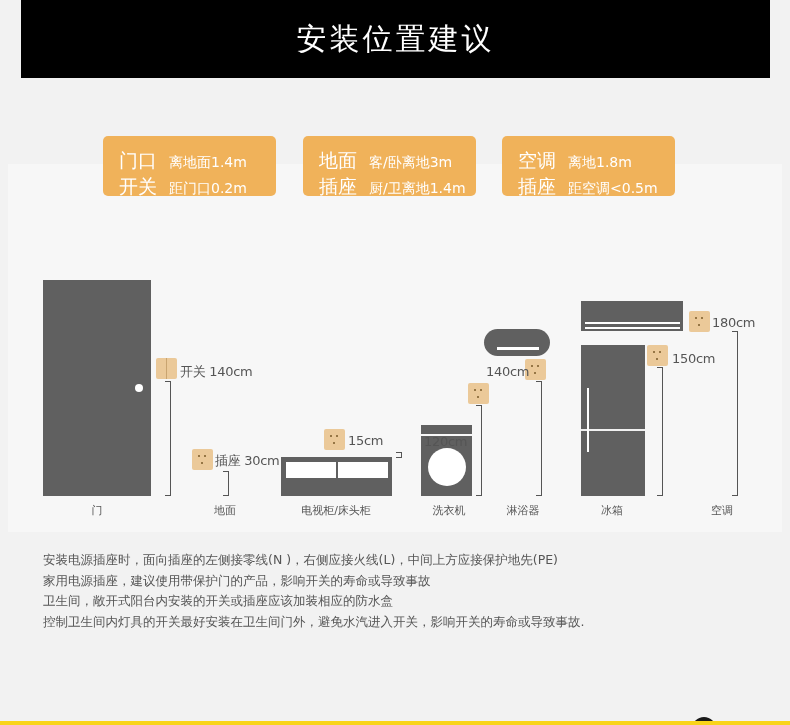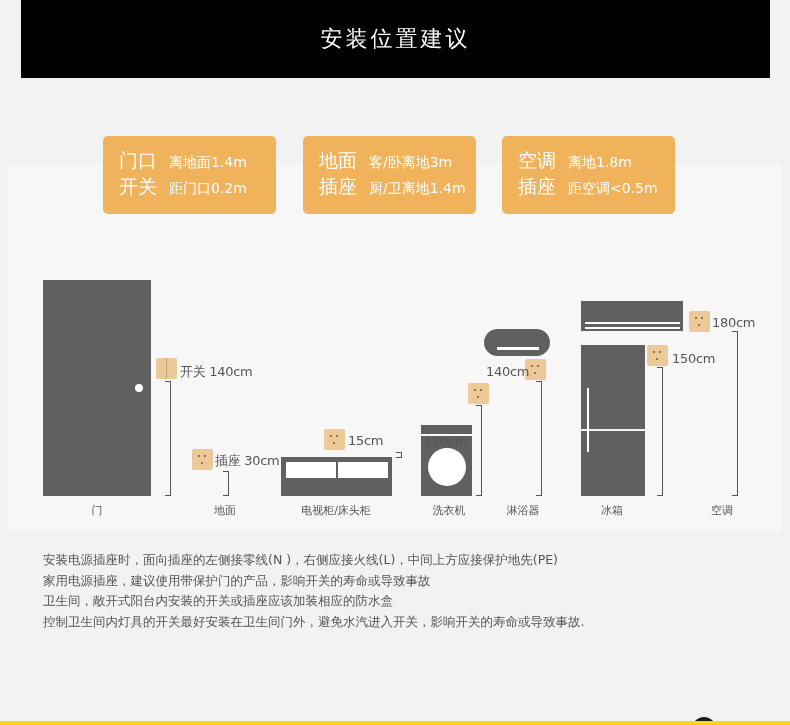--- a/index.html
+++ b/index.html
@@ -4,27 +4,27 @@
   <style>
     * { margin: 0; padding: 0; box-sizing: border-box; }
     body {
       width: 790px; height: 725px; background: #f2f2f2; position: relative; overflow: hidden;
       font-family: "DejaVu Sans", "Liberation Sans", sans-serif;
     }
     .header {
       position: absolute; left: 21px; top: 0; width: 749px; height: 78px; background: #000;
       display: flex; align-items: center; justify-content: center;
     }
-    .header-title { color: #fff; font-size: 22px; letter-spacing: 3px; font-weight: 300; text-align: center; }
+    .header-title { color: #fff; font-size: 30px; letter-spacing: 3px; font-weight: 300; text-align: center; }
     .panel {
       position: absolute; left: 8px; top: 164px; width: 774px; height: 368px;
       background: #f7f7f7;
     }
     .card {
-      position: absolute; top: 136px; width: 173px; height: 78px; background: #f0b25a;
+      position: absolute; top: 136px; width: 173px; height: 60px; background: #f0b25a;
       border-radius: 5px; color: #fff; padding: 12px 0 0 16px;
     }
     .card-row { display: flex; align-items: baseline; height: 26px; }
     .card-key { font-size: 19px; width: 50px; }
     .card-val { font-size: 14px; white-space: nowrap; }
     .gray { background: #606060; position: absolute; }
     .white { background: #fff; position: absolute; }
     .socket {
       position: absolute; width: 21px; height: 21px; background: #ebc999; border-radius: 2px;
     }

